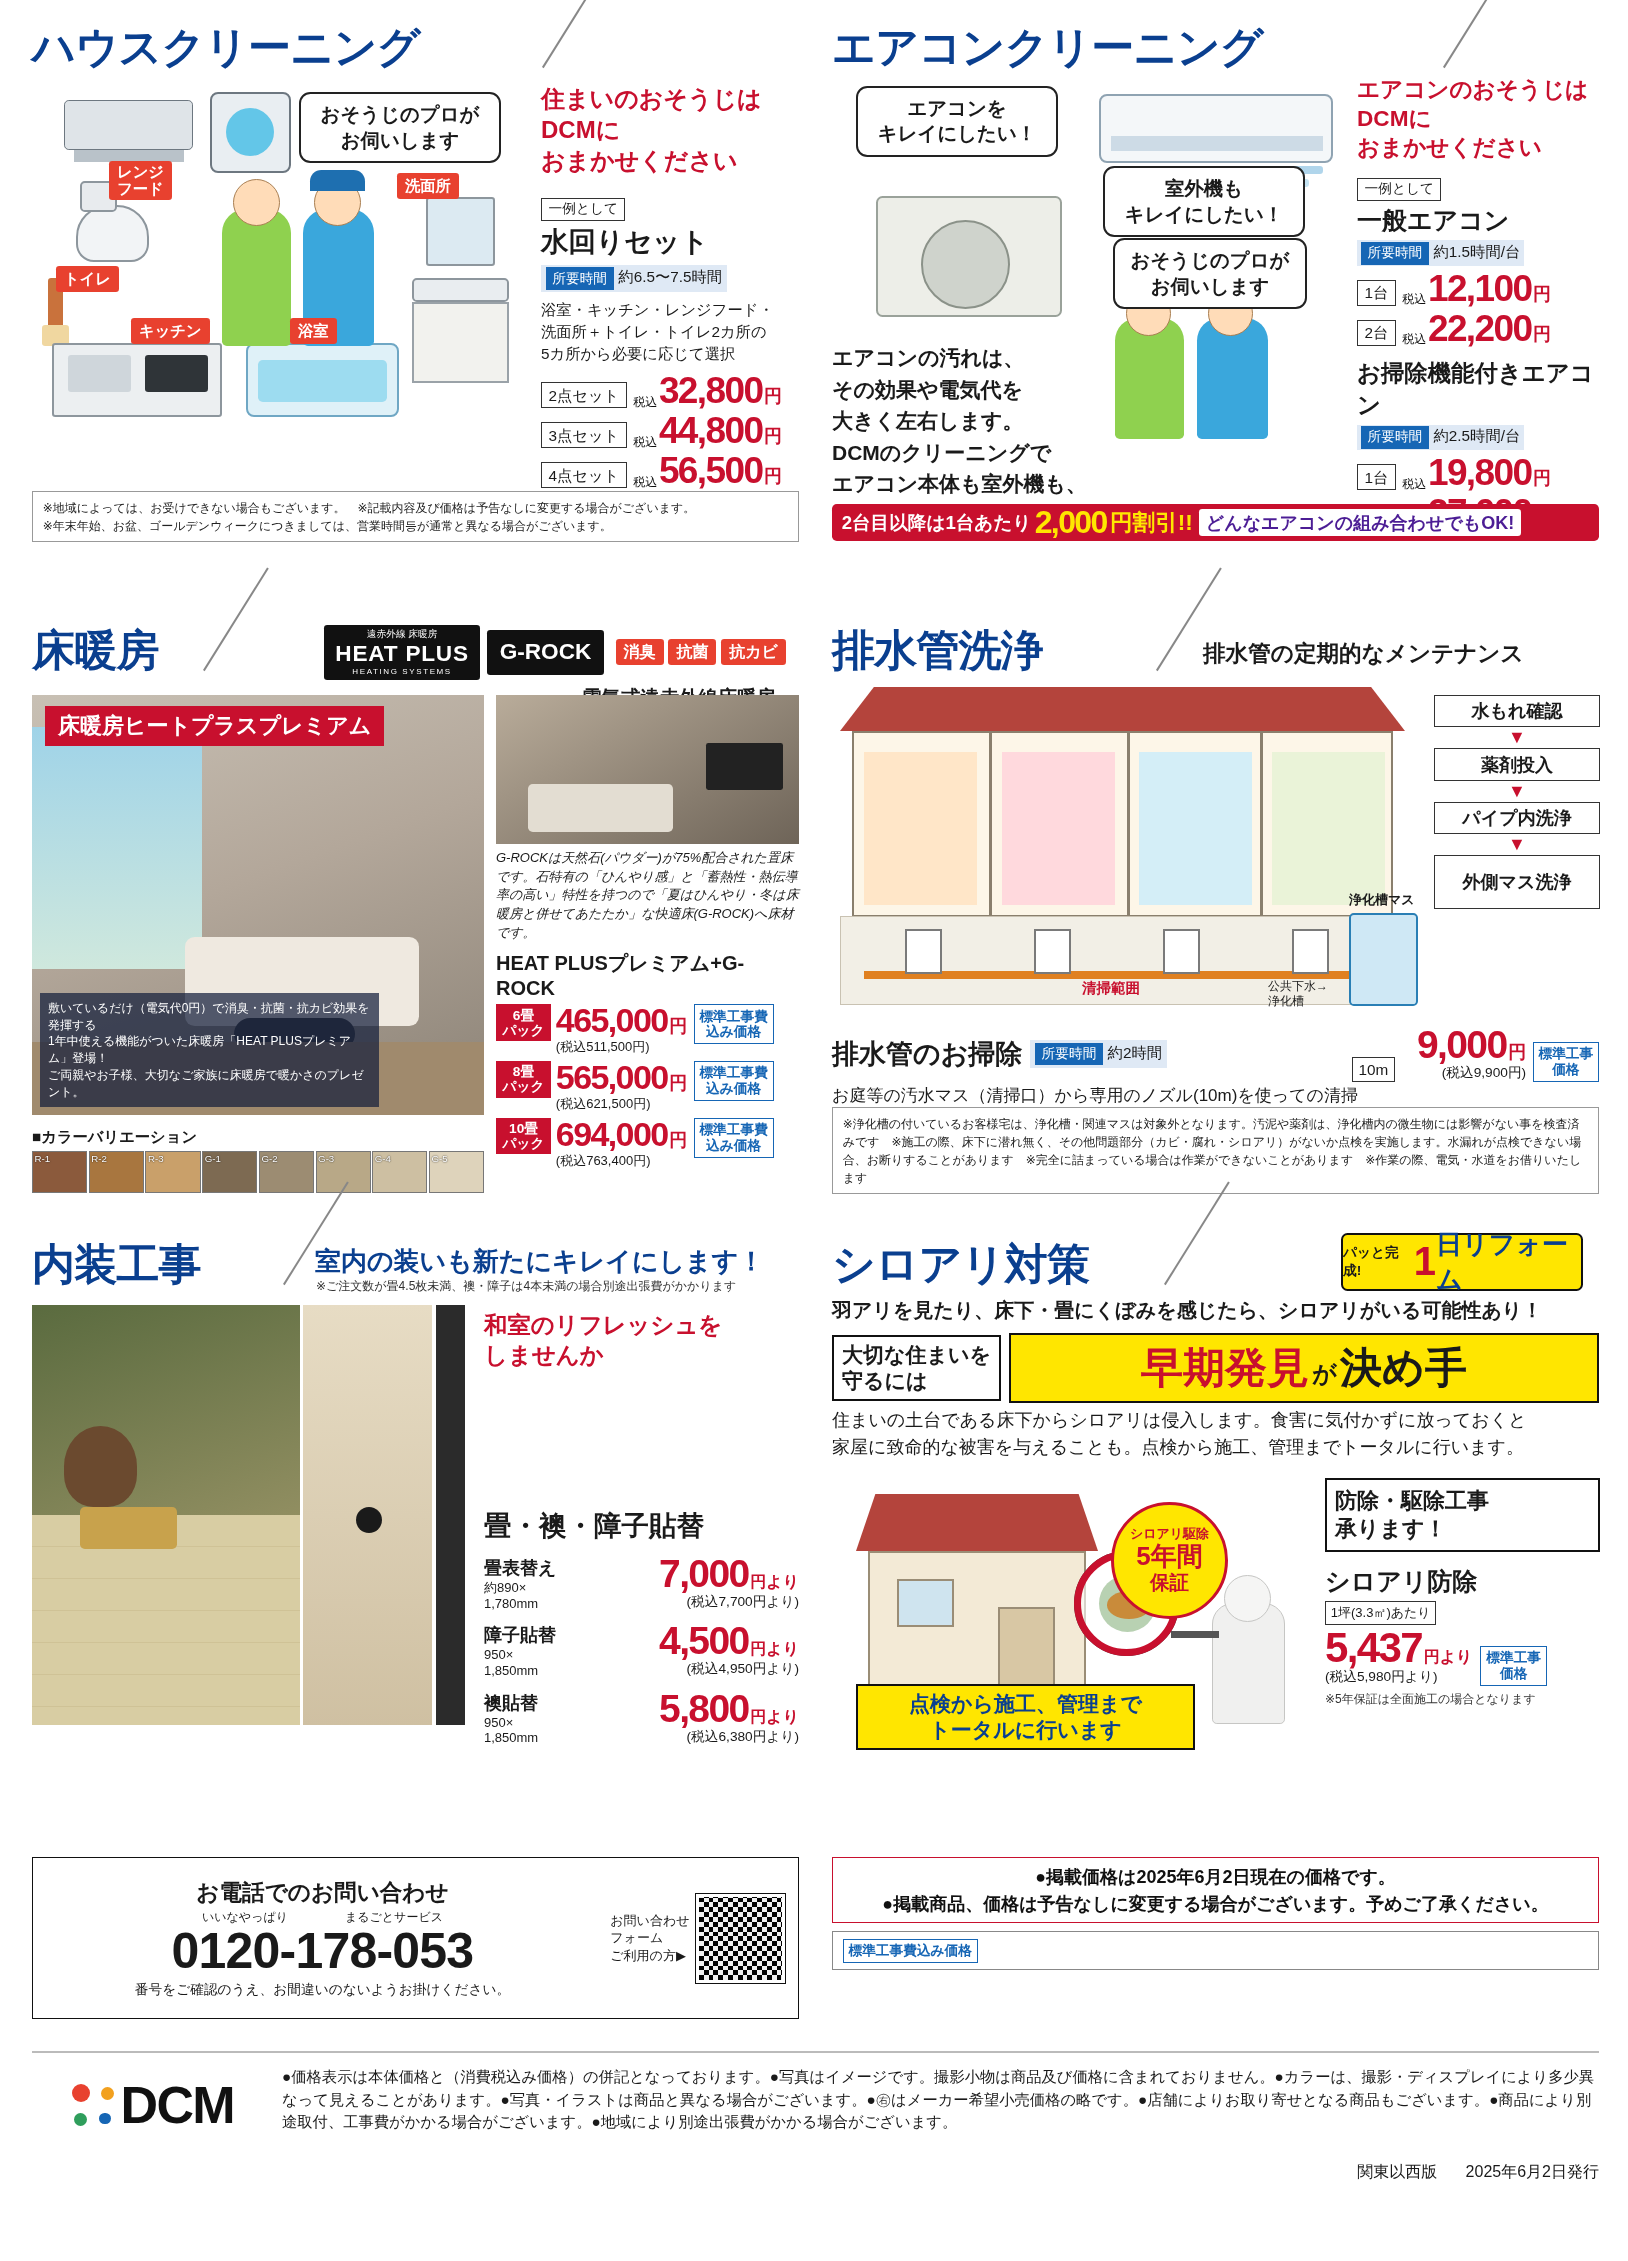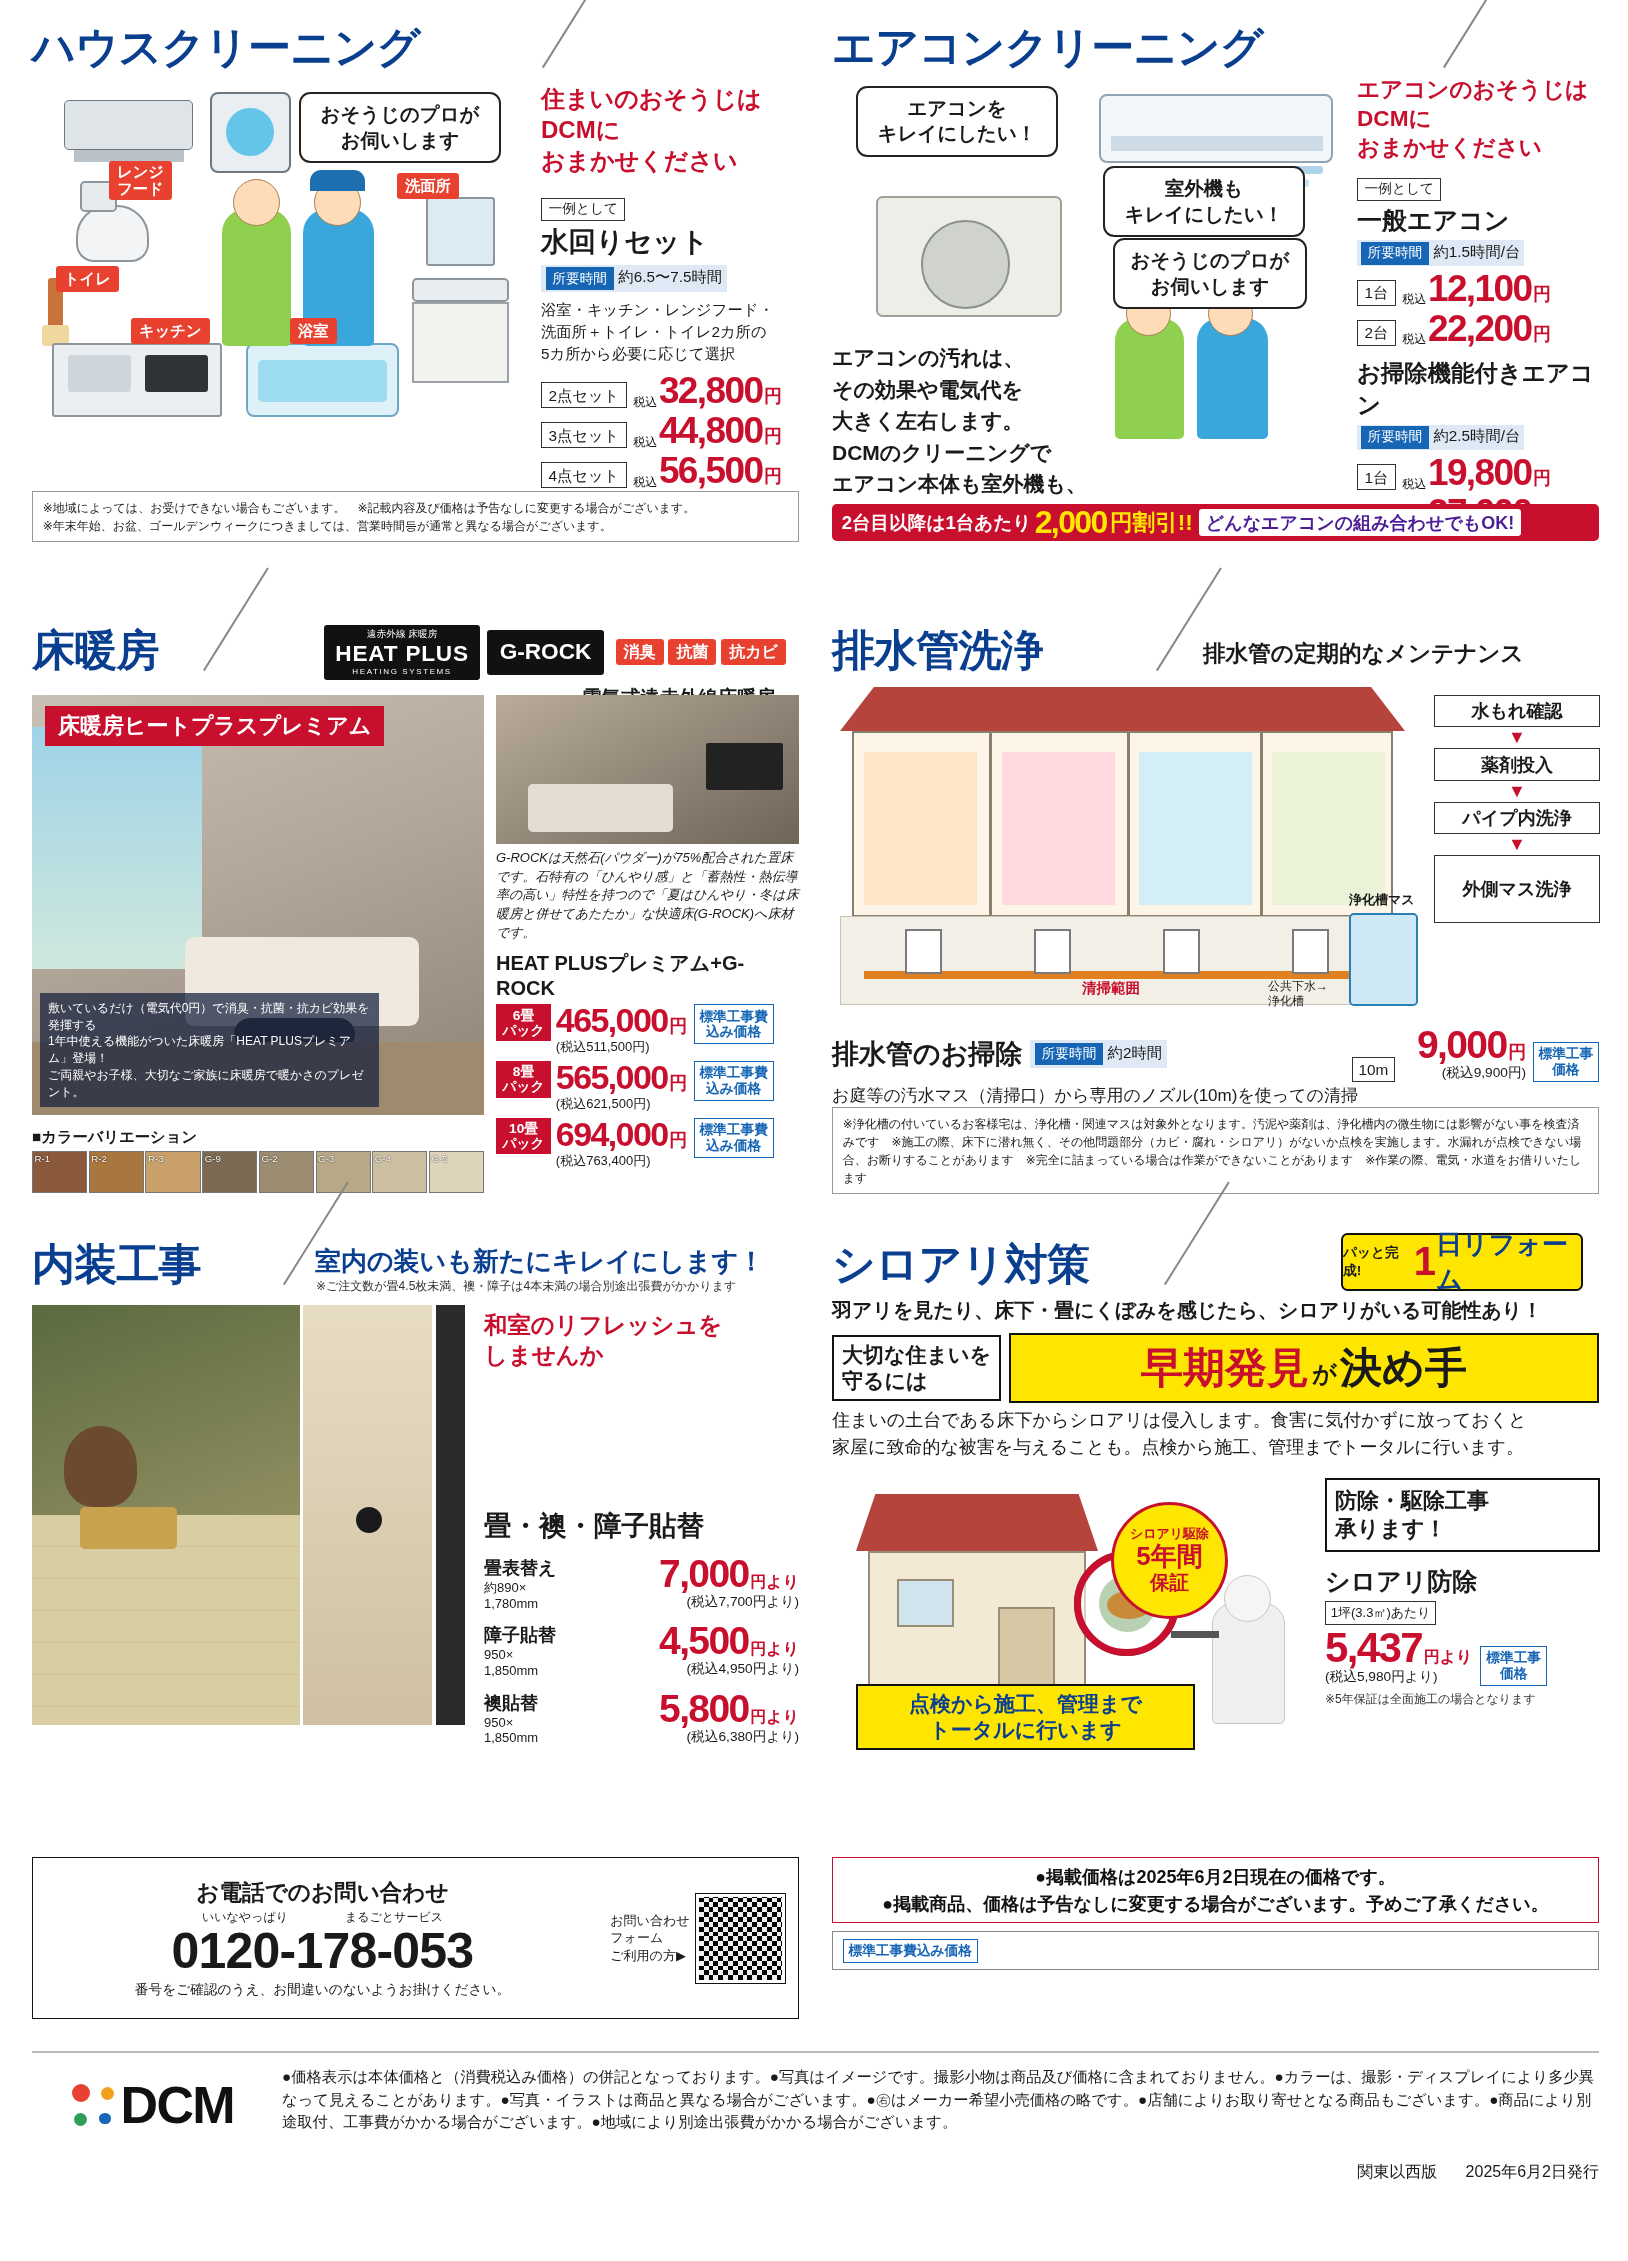--- a/index.html
+++ b/index.html
@@ -371,21 +371,21 @@
         <div class="sw" style="background:#8b5a3c;">
             <span>R-1</span>
           </div>
         <div class="sw" style="background:#a8763f;">
             <span>R-2</span>
           </div>
         <div class="sw" style="background:#c9a06a;">
             <span>R-3</span>
           </div>
         <div class="sw" style="background:#7d6a52;">
-            <span>G-9</span>
+            <span>G-1</span>
           </div>
         <div class="sw" style="background:#9c8c72;">
             <span>G-2</span>
           </div>
         <div class="sw" style="background:#b8a887;">
             <span>G-3</span>
           </div>
         <div class="sw" style="background:#cdbfa2;">
             <span>G-4</span>
           </div>
@@ -403,21 +403,21 @@
       <span style="position:absolute;left:371px;top:16px;font-size:22.6px;font-weight:bold;">排水管の定期的なメンテナンス</span>
     </div>
 
     <div style="position:absolute;left:602px;top:73px;width:166px;text-align:center;">
       <div class="bold" style="border:1.6px solid #333;font-size:18px;padding:3.2px 0;background:#fff;"><span>水もれ確認</span></div>
       <div style="font-size:18px;color:#c8102e;">▼</div>
       <div class="bold" style="border:1.6px solid #333;font-size:18px;padding:3.2px 0;background:#fff;"><span>薬剤投入</span></div>
       <div style="font-size:18px;color:#c8102e;">▼</div>
       <div class="bold" style="border:1.6px solid #333;font-size:18px;padding:3.2px 0;background:#fff;"><span>パイプ内洗浄</span></div>
       <div style="font-size:18px;color:#c8102e;">▼</div>
-      <div class="bold" style="border:1.6px solid #333;font-size:18px;padding:21px 0;background:#fff;"><span>外側マス洗浄</span></div>
+      <div class="bold" style="border:1.6px solid #333;font-size:18px;padding:14px 0;background:#fff;"><span>外側マス洗浄</span></div>
     </div>
 
     <div style="position:absolute;left:0;top:65px;width:590px;height:355px;">
       <div class="rect" style="left:8px;top:0;width:565px;height:44px;background:#b4443c;clip-path:polygon(6% 0,94% 0,100% 100%,0 100%);"></div>
       <div class="rect" style="left:20px;top:44px;width:541px;height:186px;background:#fdf6e8;border:2.4px solid #8a7f6d;"></div>
       <div class="rect" style="left:157px;top:44px;width:3.2px;height:186px;background:#8a7f6d;"></div>
       <div class="rect" style="left:295px;top:44px;width:3.2px;height:186px;background:#8a7f6d;"></div>
       <div class="rect" style="left:428px;top:44px;width:3.2px;height:186px;background:#8a7f6d;"></div>
       <div class="rect" style="left:32px;top:65px;width:113px;height:153px;background:#ffe6c8;"></div>
       <div class="rect" style="left:170px;top:65px;width:113px;height:153px;background:#ffd9dd;"></div>

